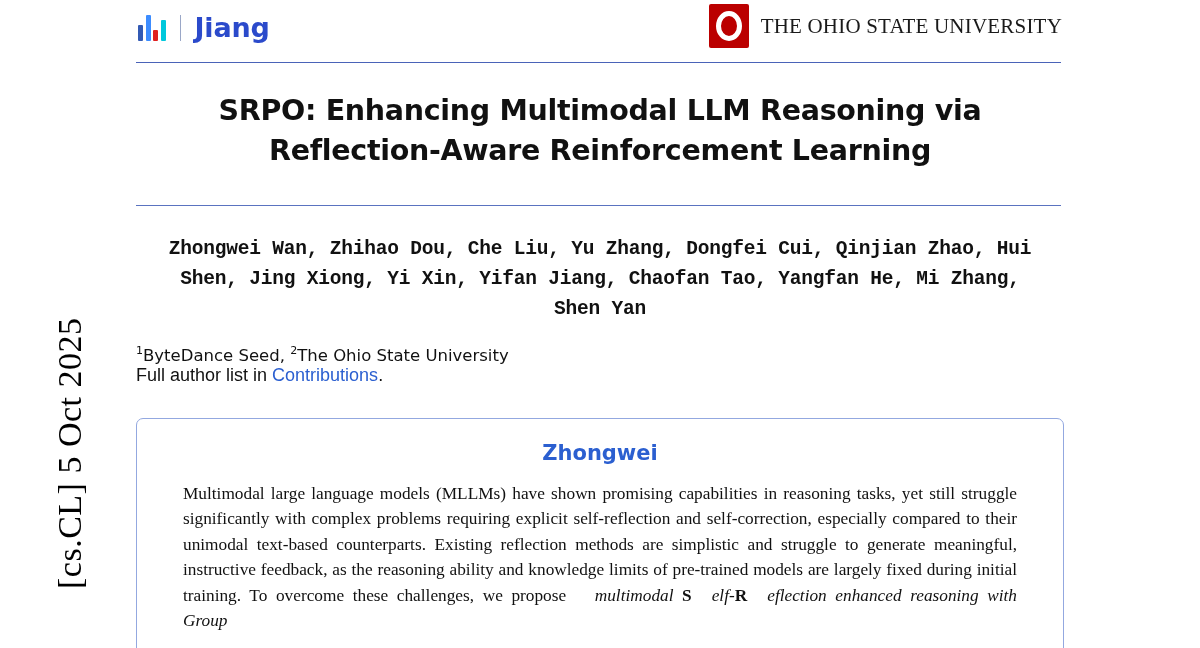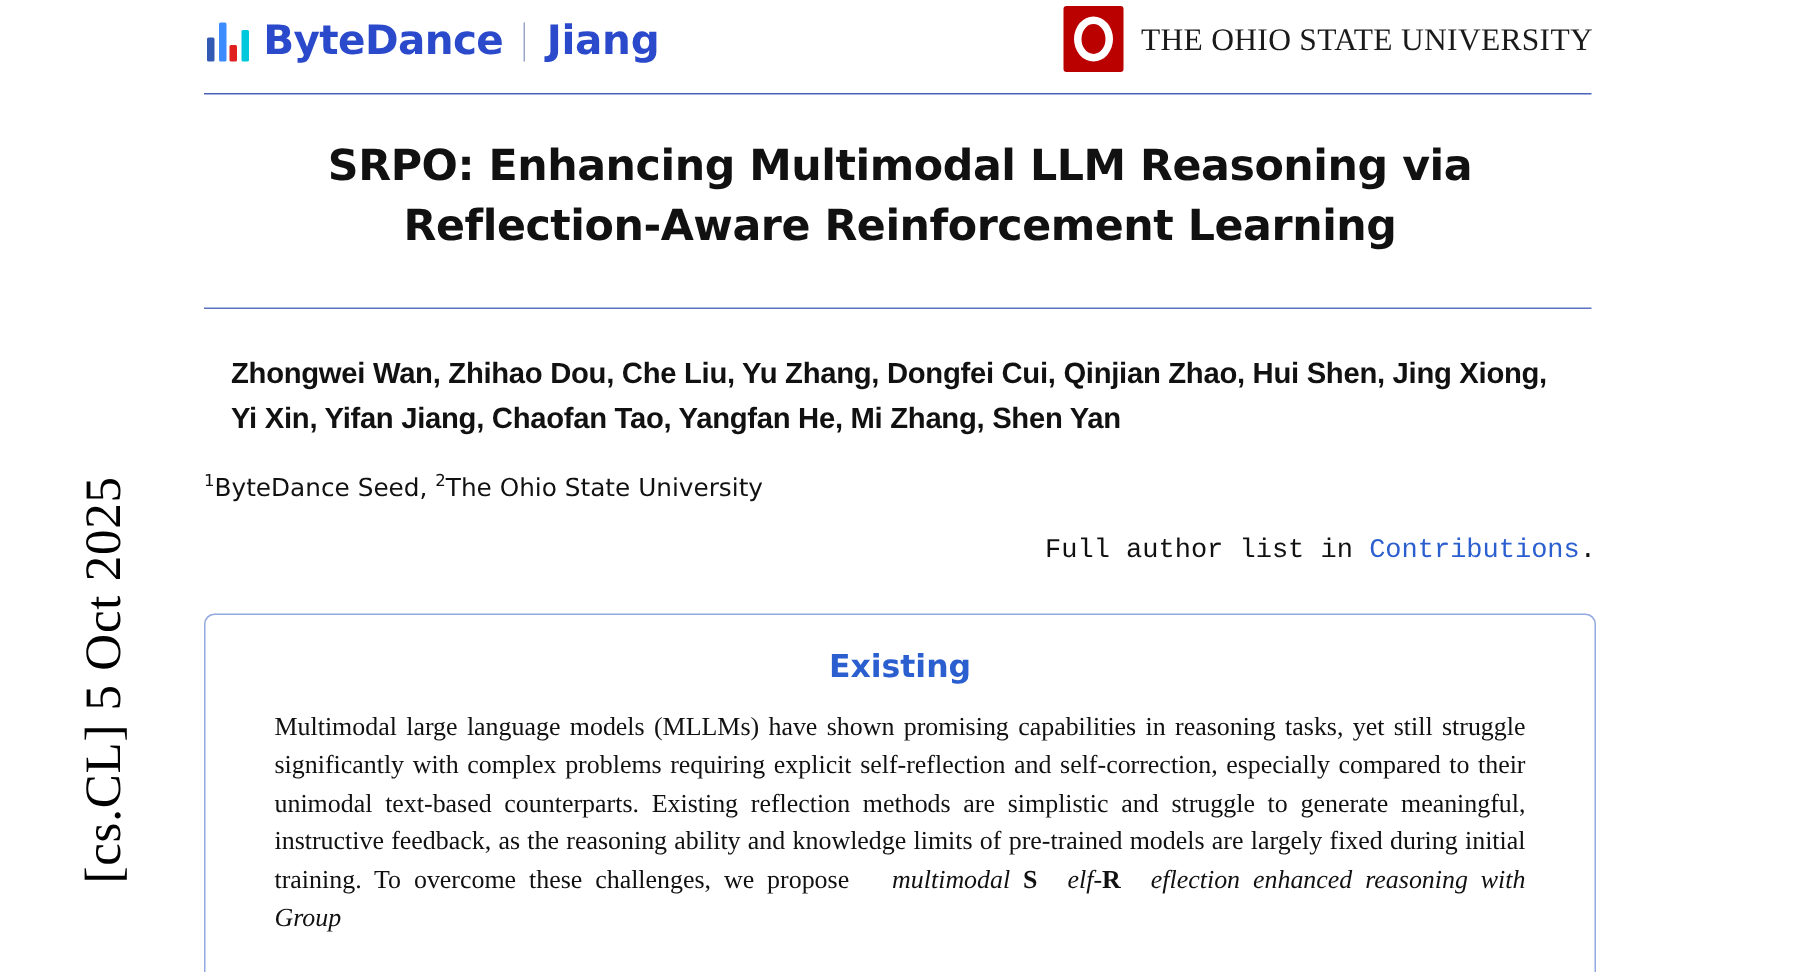--- a/index.html
+++ b/index.html
@@ -150,44 +150,43 @@
     margin: 28px 40px 0 40px;
     color: #111;
   }
 
   .rule-2 {
     margin-top: 34px;
   }
 
   
   .authors {
-    text-align: left;
-    font-family: Liberation Sans, sans-serif;
+    text-align: center;
+    font-family: Liberation Mono, monospace;
     font-weight: 700;
     font-size: 19.5px;
     line-height: 30px;
     margin: 28px 18px 0 18px;
     color: #111;
     letter-spacing: -0.2px;
   }
 
   .affil {
     text-align: left;
     font-family: "DejaVu Sans", sans-serif;
     font-size: 16.5px;
     margin-top: 20px;
     color: #111;
   }
   .affil sup { font-size: 11px; }
 
   .contrib {
-    text-align: right;
-    font-family: Liberation Mono, monospace;
+    text-align: left;
+    font-family: Liberation Sans, sans-serif;
     font-size: 18px;
-    margin-top: 22px;
     color: #111;
   }
   .contrib a {
     color: #2b5fd0;
     text-decoration: none;
   }
 
   
   .abstract-box {
     margin: 32px 0 0 0;
@@ -227,21 +226,20 @@
 
   <div class="logo-row">
 
     <div class="bytedance-logo">
       <div class="bd-mark">
         <span class="bd-b1"></span>
           <span class="bd-b2"></span>
           <span class="bd-b3"></span>
           <span class="bd-b4"></span>
       </div>
-      <div class="bd-name">ByteDance</div>
       <div class="bd-divider"></div>
       <div class="bd-seed">Jiang</div>
     </div>
 
     <div class="osu-logo">
       <div class="osu-mark"></div>
       <div class="osu-name">THE OHIO STATE UNIVERSITY</div>
     </div>
 
   </div>
@@ -256,19 +254,19 @@
 
   <div class="affil">
     <sup>1</sup><span>ByteDance Seed</span><span>, </span><sup>2</sup><span>The Ohio State University</span>
   </div>
 
   <div class="contrib">
     <span>Full author list in </span><a href="#">Contributions</a><span>.</span>
   </div>
 
   <div class="abstract-box">
-    <div class="abstract-title">Existing</div>
+    <div class="abstract-title">Zhongwei</div>
     <div class="abstract-body">
       <span>Multimodal large language models (MLLMs) have shown promising capabilities in reasoning tasks, yet still struggle significantly with complex problems requiring explicit self-reflection and self-correction, especially compared to their unimodal text-based counterparts. Existing reflection methods are simplistic and struggle to generate meaningful, instructive feedback, as the reasoning ability and knowledge limits of pre-trained models are largely fixed during initial training. To overcome these challenges, we propose </span><span class="it">multimodal </span><span class="bold">S</span><span class="it">elf-</span><span class="bold">R</span><span class="it">eflection enhanced reasoning with Group</span>
     </div>
   </div>
 
 </div>
 
 </body></html>

